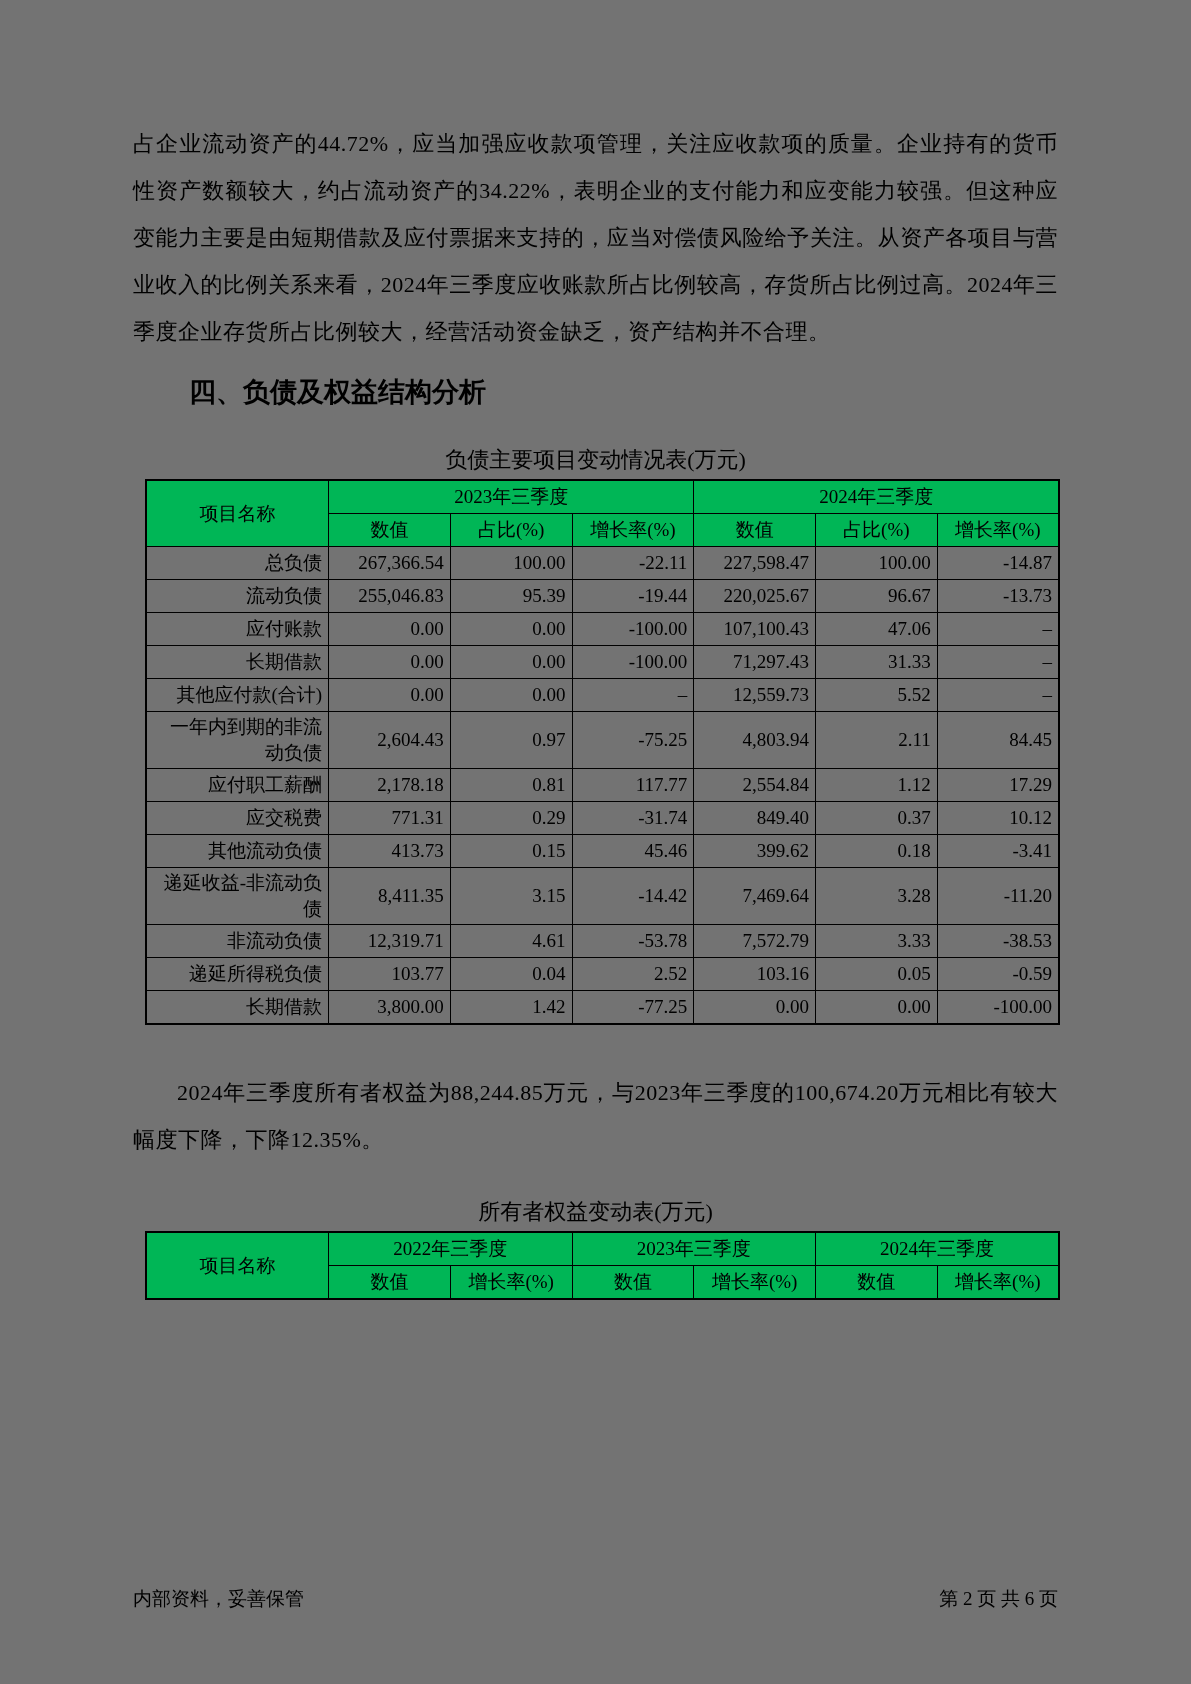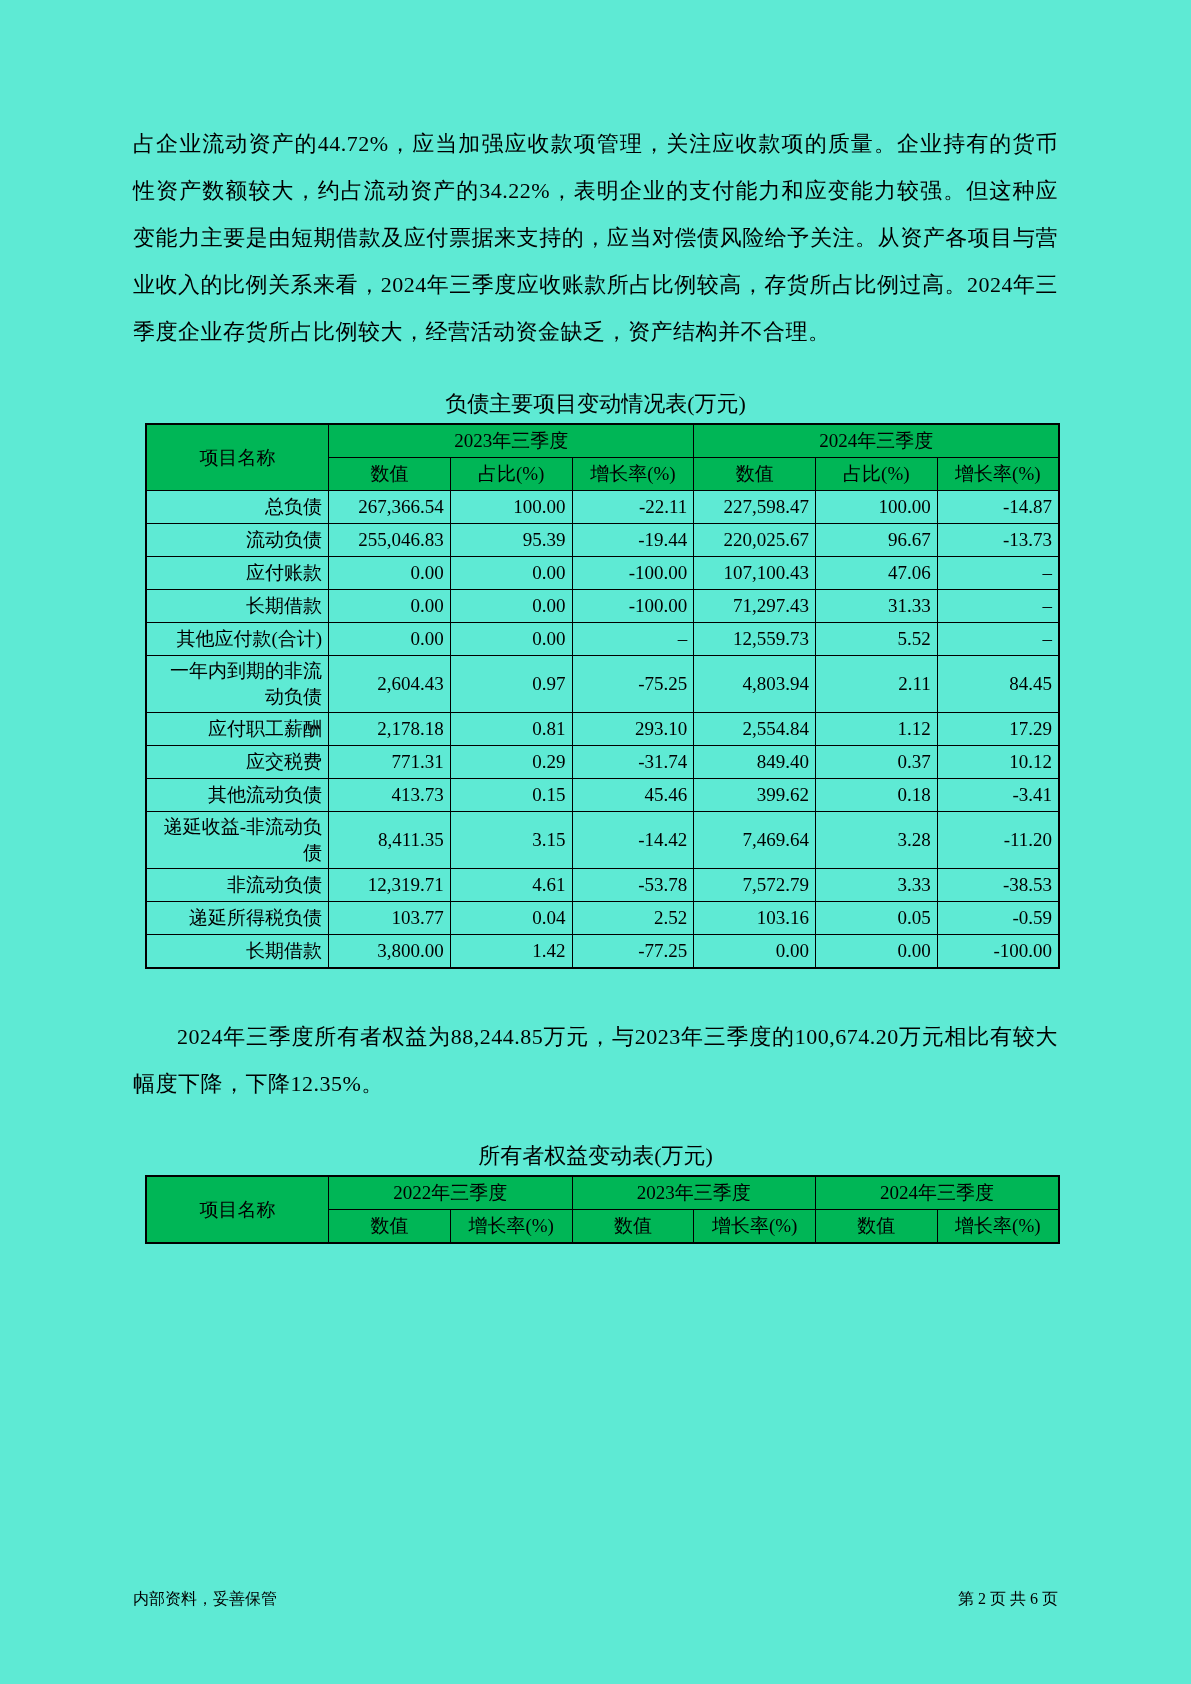--- a/index.html
+++ b/index.html
@@ -1,20 +1,20 @@
 <!DOCTYPE html>
 <html style="--green: #00B656;"><head>
 <meta charset="utf-8">
 <style>
   html,body { margin:0; padding:0; background:#e8e8e8; }
   .page {
     position:relative;
     width:1191px; height:1684px;
     margin:0 auto;
-    background:#5eead4;
+    background:#737373;
     color:#000;
     font-family:"Liberation Serif","DejaVu Serif",serif;
     overflow:hidden;
   }
   .content { padding:120px 133px 0 133px; }
   .body-text {
     font-size:22px;
     line-height:47px;
     text-align:justify;
     margin:0;
@@ -58,32 +58,33 @@
     font-weight:normal;
     text-align:center;
   }
   td.item-cell { text-align:right; padding-left:11px; }
   td.value-cell { text-align:right; padding-right:7px; }
   .footer {
     position:absolute;
     left:133px; right:133px; top:1586px;
     display:flex;
     justify-content:space-between;
-    font-size:16px;
+    font-size:19px;
     line-height:26px;
   }
 </style>
 </head>
 <body>
 
 <div class="page">
   <div class="content">
 
     <p class="body-text">占企业流动资产的44.72%，应当加强应收款项管理，关注应收款项的质量。企业持有的货币性资产数额较大，约占流动资产的34.22%，表明企业的支付能力和应变能力较强。但这种应变能力主要是由短期借款及应付票据来支持的，应当对偿债风险给予关注。从资产各项目与营业收入的比例关系来看，2024年三季度应收账款所占比例较高，存货所占比例过高。2024年三季度企业存货所占比例较大，经营活动资金缺乏，资产结构并不合理。</p>
 
+    <h2 class="section-heading">四、负债及权益结构分析</h2>
 
 
     <div class="table-title">负债主要项目变动情况表(万元)</div>
 
     <table class="data-table" id="table-liabilities">
         <colgroup>
           <col style="width: 20%;">
           <col style="width: 13.3333%;">
           <col style="width: 13.3333%;">
           <col style="width: 13.3333%;">
@@ -158,21 +159,21 @@
             <td class="value-cell">0.97</td>
             <td class="value-cell">-75.25</td>
             <td class="value-cell">4,803.94</td>
             <td class="value-cell">2.11</td>
             <td class="value-cell">84.45</td>
           </tr>
           <tr>
             <td class="item-cell">应付职工薪酬</td>
             <td class="value-cell">2,178.18</td>
             <td class="value-cell">0.81</td>
-            <td class="value-cell">293.10</td>
+            <td class="value-cell">117.77</td>
             <td class="value-cell">2,554.84</td>
             <td class="value-cell">1.12</td>
             <td class="value-cell">17.29</td>
           </tr>
           <tr>
             <td class="item-cell">应交税费</td>
             <td class="value-cell">771.31</td>
             <td class="value-cell">0.29</td>
             <td class="value-cell">-31.74</td>
             <td class="value-cell">849.40</td>

